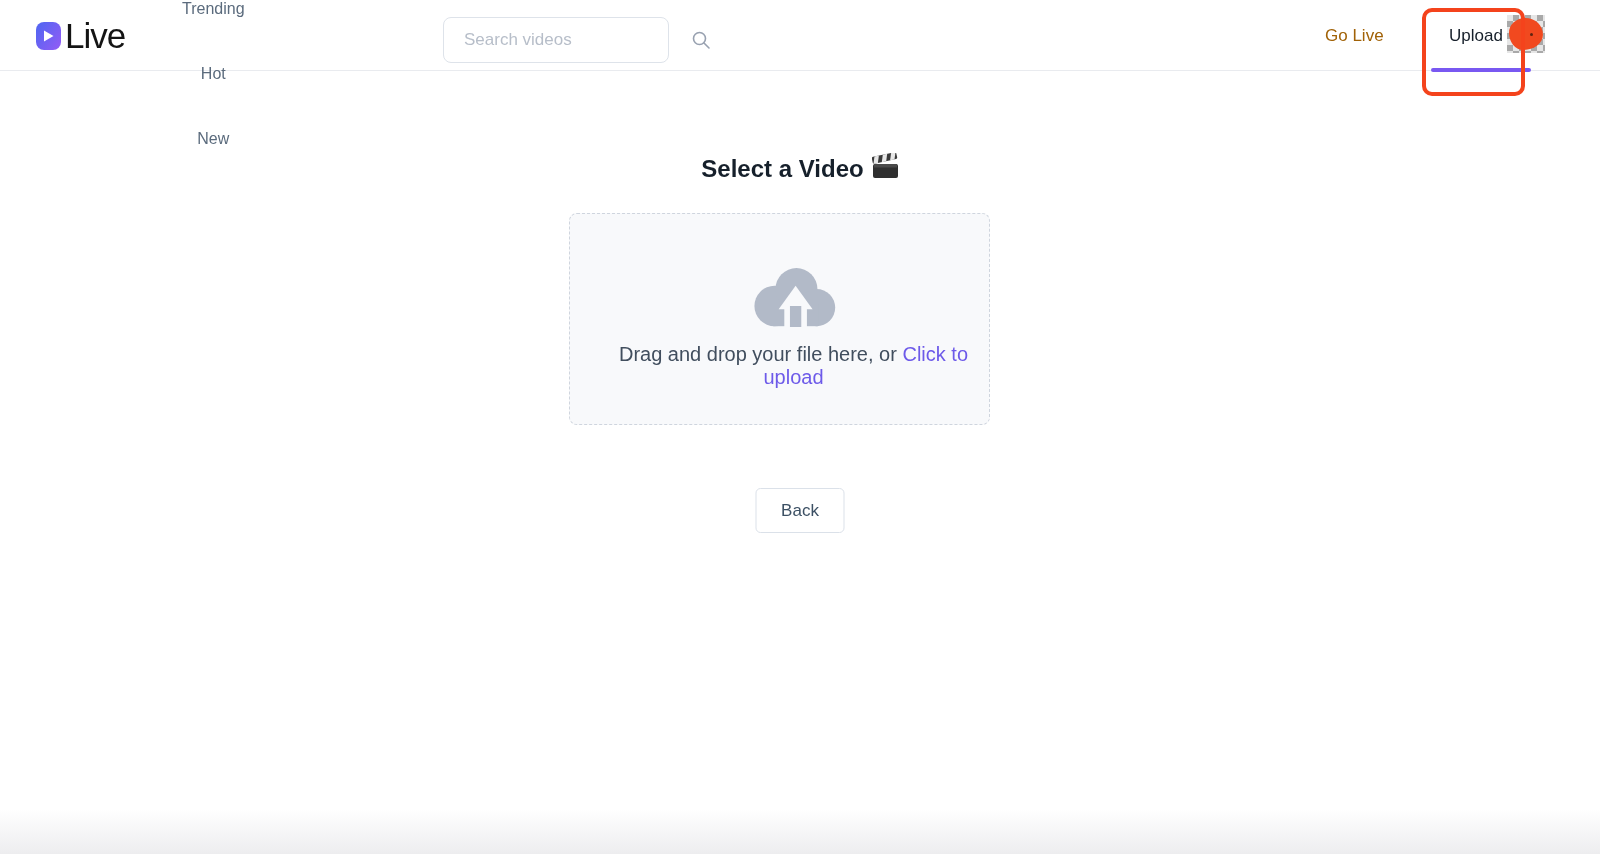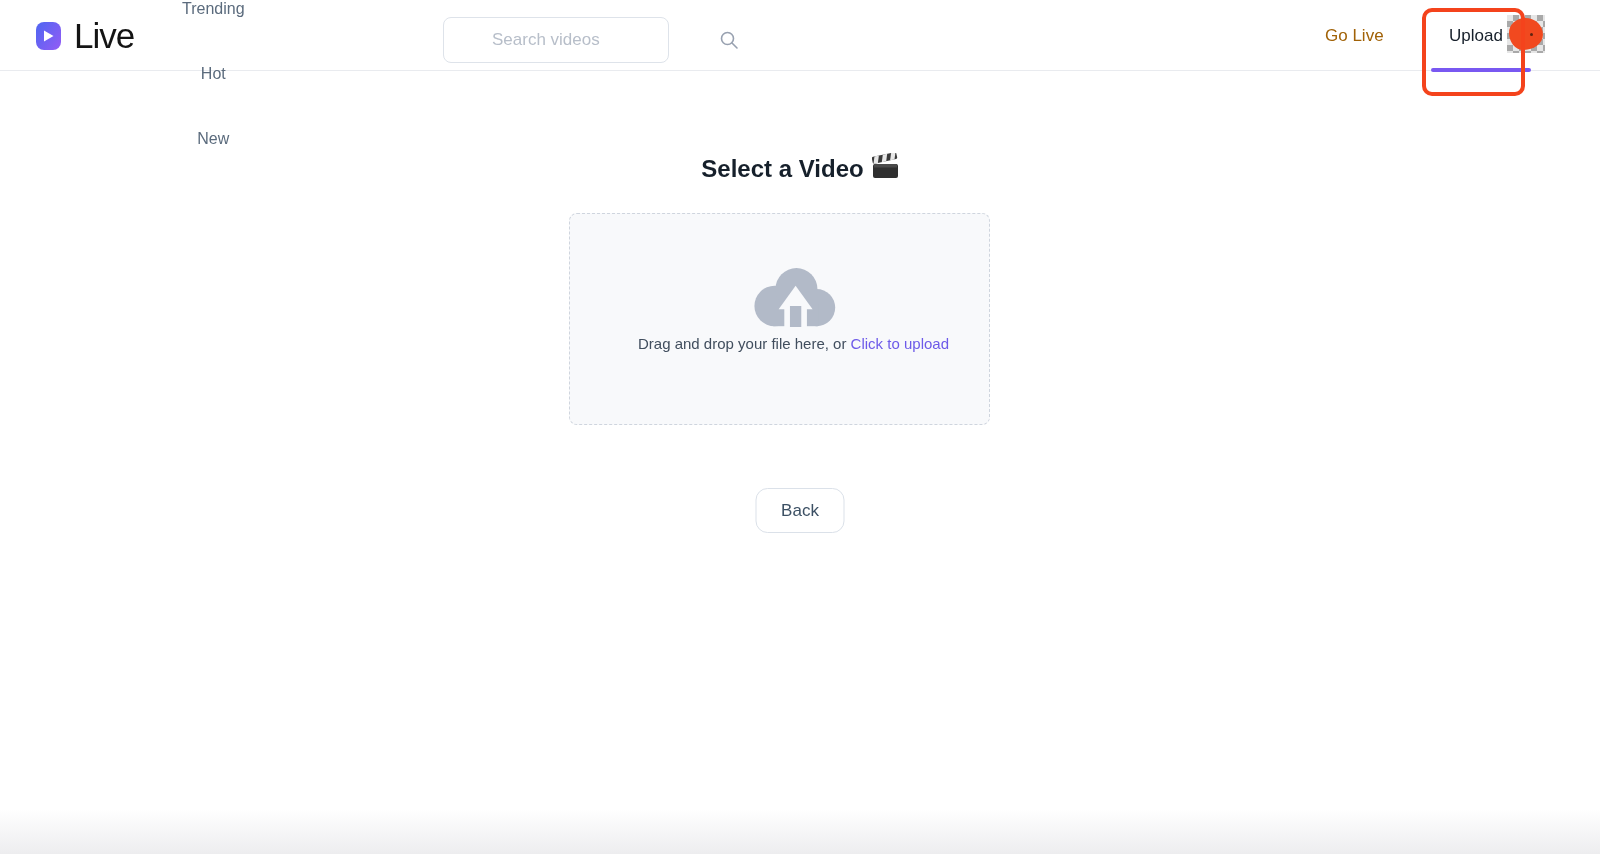--- a/index.html
+++ b/index.html
@@ -11,41 +11,41 @@
   }
   .page { width: 1600px; height: 854px; position: relative; }
 
   
   header {
     position: absolute; top: 0; left: 0; width: 1600px; height: 71px;
     background: #ffffff; border-bottom: 1px solid #e9ebef; z-index: 2;
   }
   .logo {
     position: absolute; left: 36px; top: 0; height: 71px;
-    display: flex; align-items: center; gap: 13px; cursor: pointer;
+    display: flex; align-items: center; gap: 4px; cursor: pointer;
   }
   .logo-mark {
     width: 25px; height: 28px; border-radius: 8px;
     background: linear-gradient(125deg, #5865f2 15%, #8d5cf5 90%);
     display: flex; align-items: center; justify-content: center;
   }
   .logo-text {
     font-size: 35px; font-weight: 500; color: #141414; letter-spacing: -1px; line-height: 1;
   }
   nav {
     position: absolute; left: 182px; top: 0; height: 71px;
     display: flex; align-items: center; gap: 47px; flex-direction: column;
   }
   nav a {
     font-size: 16px; color: #5b6b7d; text-decoration: none; cursor: pointer;
   }
   .search {
     position: absolute; left: 443px; top: 17px; width: 226px; height: 46px;
     border: 1px solid #dee3ea; border-radius: 8px; background: #fff;
-    display: flex; align-items: center; padding-left: 28px;
+    display: flex; align-items: center;
   }
   .search input {
     border: none; outline: none; background: transparent;
     flex: 1; padding: 0 6px 0 20px; font-size: 17px; color: #3d4a59;
     font-family: "Liberation Sans", sans-serif;
   }
   .search input::placeholder { color: #b7bec9; }
   .search-icon { width: 34px; display: flex; align-items: center; cursor: pointer; }
 
   .go-live {
@@ -93,32 +93,32 @@
     display: flex; align-items: center; justify-content: center; gap: 8px;
     font-size: 24px; font-weight: 700; color: #16202b;
   }
   .dropzone {
     position: absolute; top: 142px; left: 564px; width: 421px; height: 212px;
     background: #f8f9fb; border: 1px dashed #cfd5de; border-radius: 8px;
     cursor: pointer; text-align: center;
   }
   .cloud-wrap { margin-top: 50px; display: inline-block; transform: translateX(14px); }
   .drop-caption {
-    margin-top: 4px; font-size: 15px; color: #414e5e;
+    margin-top: 12px; font-size: 20px; color: #414e5e;
     padding-left: 28px;
   }
   .drop-caption a { color: #6d5ae9; text-decoration: none; cursor: pointer; }
   .formats-note {
     position: absolute; top: 364px; left: 0; width: 100%;
     text-align: center; font-size: 14.5px; color: #2e3c4b;
   }
   .back-button {
     position: absolute; top: 417px; left: 795px; transform: translateX(-50%);
     width: 89px; height: 45px;
-    background: #ffffff; border: 1px solid #dbe1e9; border-radius: 12px;
+    background: #ffffff; border: 1px solid #dbe1e9; border-radius: 5px;
     font-size: 17px; color: #3c5064; font-family: "Liberation Sans", sans-serif;
     cursor: pointer;
   }
   .bottom-fade {
     position: absolute; left: 0; bottom: 0; width: 1600px; height: 45px;
     background: linear-gradient(to bottom, rgba(237,237,239,0), #ededef);
     pointer-events: none;
   }
 </style>
 </head>

